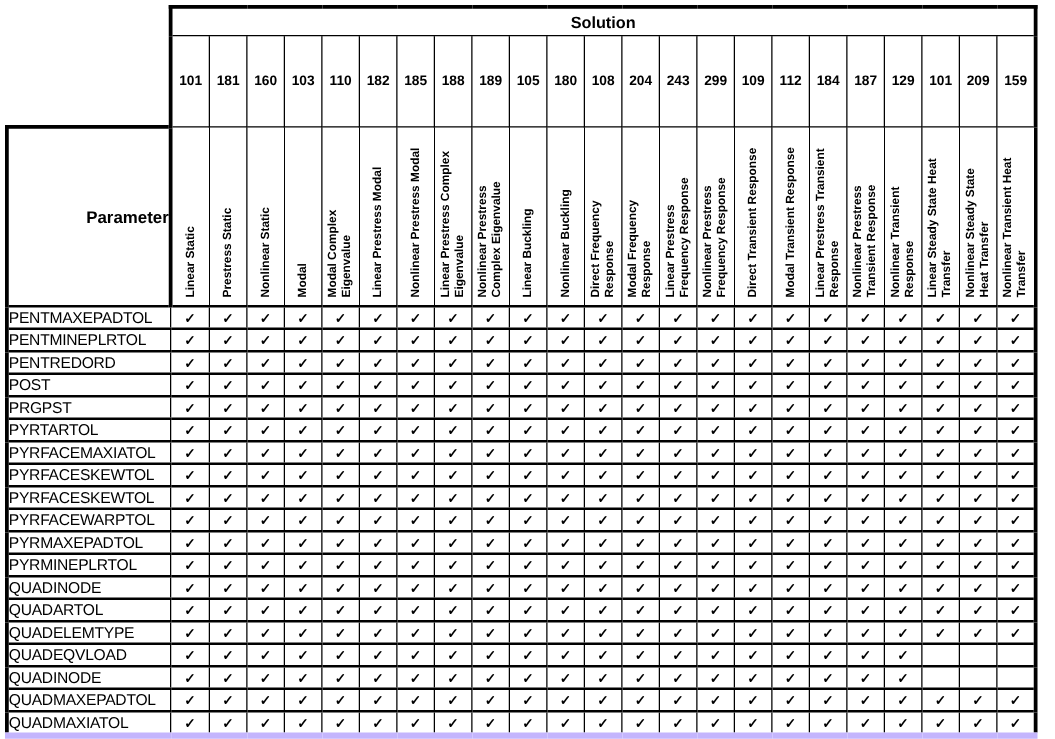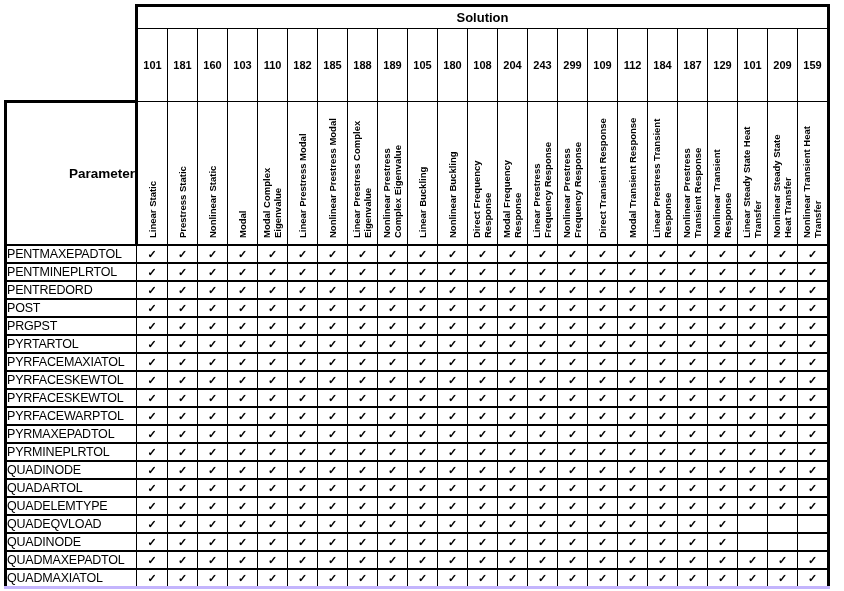--- a/index.html
+++ b/index.html
@@ -109,21 +109,21 @@
   td.chk {
     border: 1px solid #000;
     border-top-width: 2px;
     border-bottom-width: 2px;
     text-align: center;
     vertical-align: middle;
     font-size: 11px;
     font-weight: bold;
     height: 16px;
   }
-  tbody tr:last-child td { border-bottom: 3px solid #c4b5fd; }
+  tbody tr:last-child td { border-bottom: 6px solid #c4b5fd; }
 </style>
 </head>
 <body>
 
 <div class="sheet">
   <table class="matrix">
     <thead>
       <tr>
         <td class="spacer" rowspan="2"></td>
         <th class="solution" id="solution-cell" colspan="23">Solution</th>

